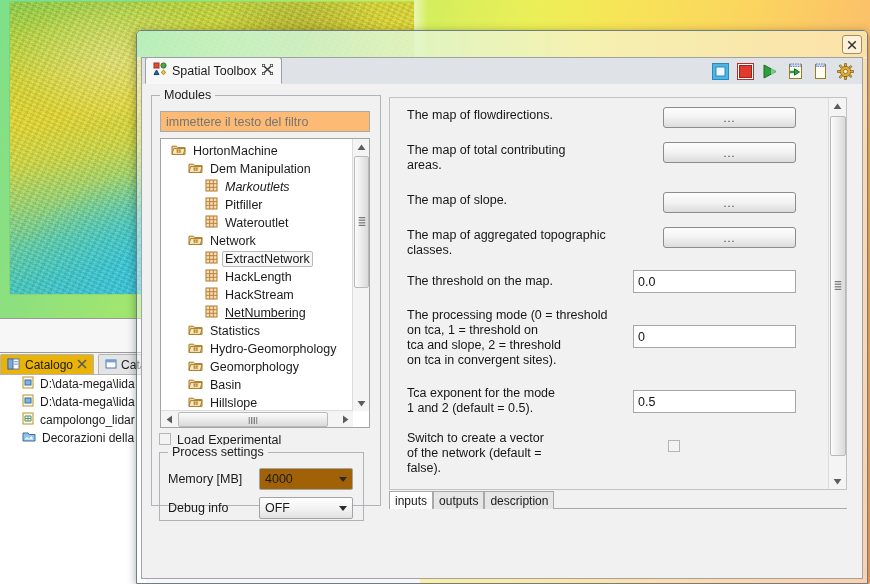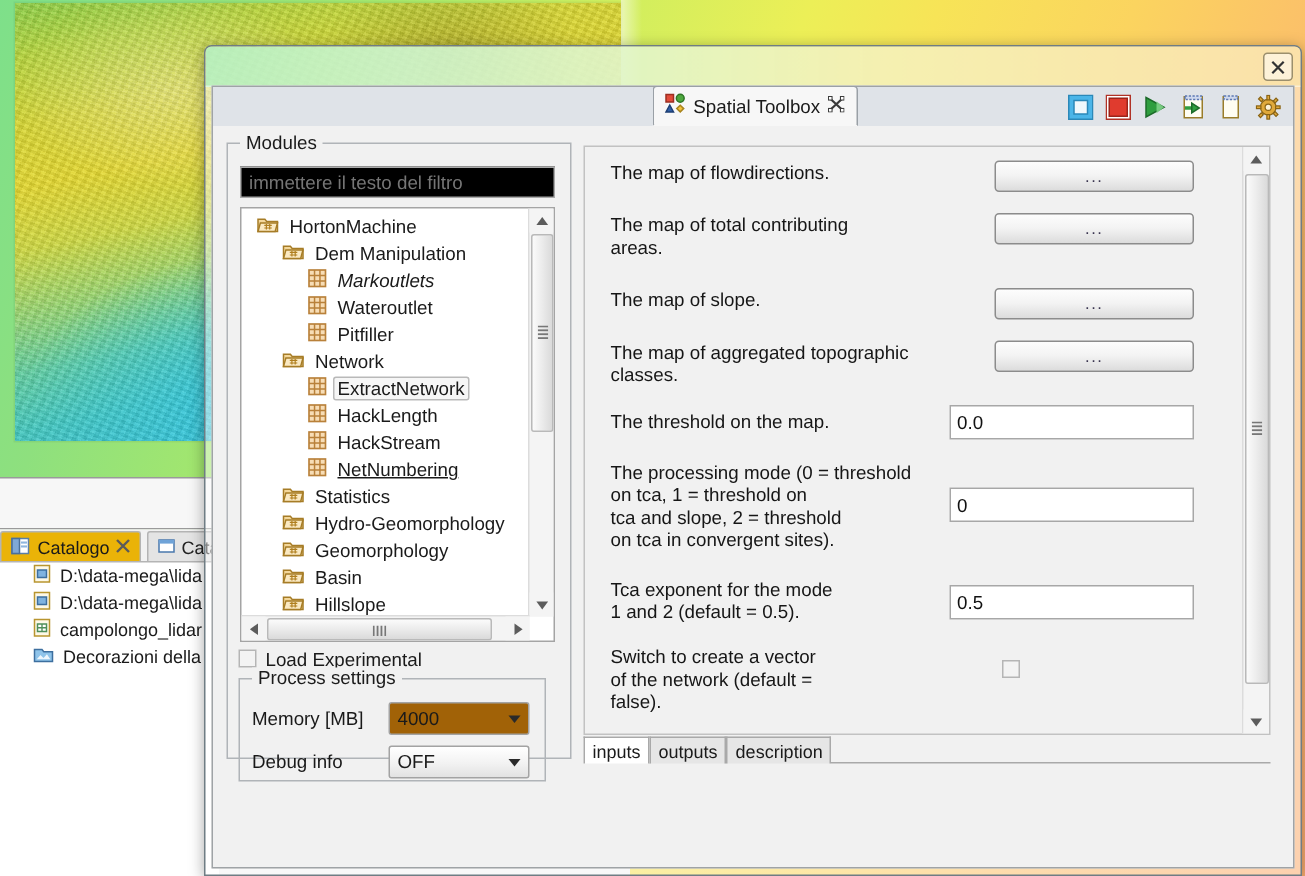--- a/index.html
+++ b/index.html
@@ -70,36 +70,36 @@
   #closeBtn{position:absolute;right:5px;top:4px;width:18px;height:17px;
     border:1px solid #9b8f6d;border-radius:3px;background:rgba(255,255,255,.55);
     display:flex;align-items:center;justify-content:center;cursor:pointer;}
   #closeBtn svg{display:block;}
 
   #winInner{position:absolute;left:4px;top:26px;right:4px;bottom:4px;
     background:#f1f1f1;border:1px solid #9fa3a6;box-sizing:border-box;}
 
   
   .view-tabrow{position:relative;height:26px;background:#dfe3e8;
-    border-bottom:1px solid #9aa0a6;display:flex;align-items:flex-end;justify-content:center;}
+    border-bottom:1px solid #9aa0a6;display:flex;align-items:flex-end;}
   .view-tab{height:25px;display:flex;align-items:center;gap:5px;padding:0 8px 0 7px;
     background:#f7f7f7;border:1px solid #9aa0a6;border-bottom:1px solid #f7f7f7;
     border-radius:3px 3px 0 0;font-size:12.5px;margin-left:3px;white-space:nowrap;}
   .tab-close{font-family:"Liberation Sans",sans-serif;font-size:11px;color:#2a2a2a;cursor:pointer;}
   .view-toolbar{position:absolute;right:2px;top:1px;height:24px;display:flex;align-items:center;gap:8px;padding:0 6px;}
   .tb-ico{width:17px;height:17px;display:block;cursor:pointer;}
 
   
   #content{position:absolute;left:0;top:26px;right:0;bottom:0;background:#f1f1f1;}
 
   
   .group{position:absolute;border:1px solid #b0b4b8;background:transparent;}
   .group>.legend{position:absolute;top:-8px;left:8px;background:#f1f1f1;padding:0 4px;font-size:12.5px;color:#1b1b1b;}
 
-  .filter-input{position:absolute;box-sizing:border-box;background:#000000;border:1px solid #a9a9a9;
+  .filter-input{position:absolute;box-sizing:border-box;background:#fdba74;border:1px solid #a9a9a9;
     font-family:"Liberation Sans",sans-serif;font-size:12.5px;color:#5d5d5d;padding:2px 5px;outline:none;}
 
   .tree{position:absolute;box-sizing:border-box;background:#fff;border:1px solid #a4a4a4;overflow:hidden;}
   .tree-rows{position:absolute;left:0;top:3px;right:16px;bottom:16px;overflow:hidden;text-align:right;}
   .tnode{display:flex;align-items:center;height:18px;white-space:nowrap;font-size:12.5px;}
   .tnode .tlabel{padding:0 3px;}
   .tnode.sel .tlabel{background:#f6f6f6;border:1px solid #b9b9b9;border-radius:2px;padding:0 2px;}
 
   
   .vsb{position:absolute;right:0;top:0;bottom:0;width:16px;background:#f4f4f4;border-left:1px solid #dcdcdc;}
@@ -335,28 +335,28 @@
                   <rect x="1" y="1" width="11" height="11" fill="#f7ddb6" stroke="#b9813a" stroke-width="1.1"></rect>
                   <path d="M4.7 1v11 M8.3 1v11 M1 4.7h11 M1 8.3h11" stroke="#b9813a" stroke-width="1"></path>
                 </svg></span>
               <span class="tlabel">Markoutlets</span>
             </div>
             <div class="tnode" style="padding-left: 44px;">
               <span class="ico" style="margin-right: 4px;"><svg width="13" height="13" viewBox="0 0 13 13">
                   <rect x="1" y="1" width="11" height="11" fill="#f7ddb6" stroke="#b9813a" stroke-width="1.1"></rect>
                   <path d="M4.7 1v11 M8.3 1v11 M1 4.7h11 M1 8.3h11" stroke="#b9813a" stroke-width="1"></path>
                 </svg></span>
+              <span class="tlabel">Pitfiller</span>
+            </div>
+            <div class="tnode" style="padding-left: 44px;">
+              <span class="ico" style="margin-right: 4px;"><svg width="13" height="13" viewBox="0 0 13 13">
+                  <rect x="1" y="1" width="11" height="11" fill="#f7ddb6" stroke="#b9813a" stroke-width="1.1"></rect>
+                  <path d="M4.7 1v11 M8.3 1v11 M1 4.7h11 M1 8.3h11" stroke="#b9813a" stroke-width="1"></path>
+                </svg></span>
               <span class="tlabel">Wateroutlet</span>
-            </div>
-            <div class="tnode" style="padding-left: 44px;">
-              <span class="ico" style="margin-right: 4px;"><svg width="13" height="13" viewBox="0 0 13 13">
-                  <rect x="1" y="1" width="11" height="11" fill="#f7ddb6" stroke="#b9813a" stroke-width="1.1"></rect>
-                  <path d="M4.7 1v11 M8.3 1v11 M1 4.7h11 M1 8.3h11" stroke="#b9813a" stroke-width="1"></path>
-                </svg></span>
-              <span class="tlabel">Pitfiller</span>
             </div>
             <div class="tnode" style="padding-left: 27px;">
               <span class="ico" style="margin-right: 4px;"><svg width="15" height="13" viewBox="0 0 15 13">
                   <path d="M1 3.2 L5.6 3.2 L6.8 4.6 L14 4.6 L14 11.4 L1 11.4 Z" fill="#f3d79a" stroke="#a67c26"></path>
                   <path d="M2.6 5.6 L14 5.6 L12.4 11.4 L1 11.4 Z" fill="#fae9c2" stroke="#a67c26"></path>
                   <path d="M5.2 7.2h5 M5.2 9h5 M6.6 6.4v3.6 M8.8 6.4v3.6" stroke="#b07f1f" stroke-width=".8"></path>
                 </svg></span>
               <span class="tlabel">Network</span>
             </div>
             <div class="tnode sel" style="padding-left: 44px;">

